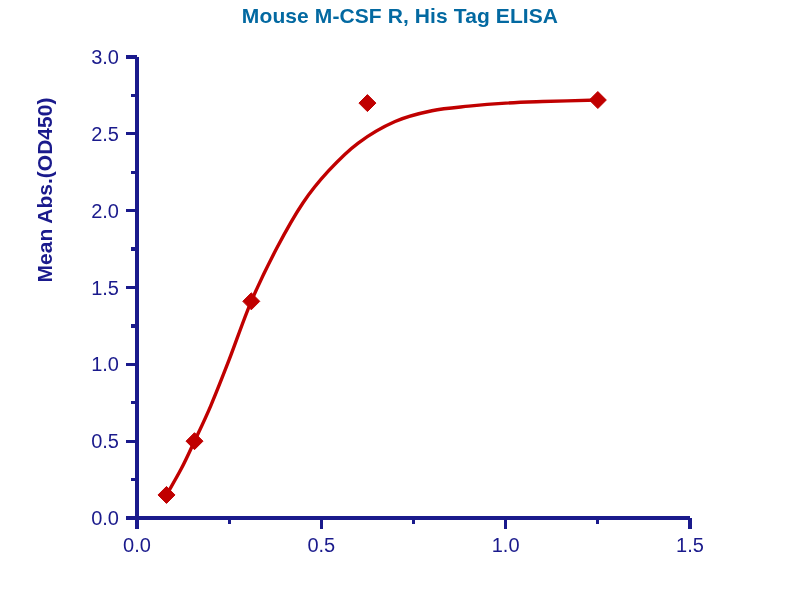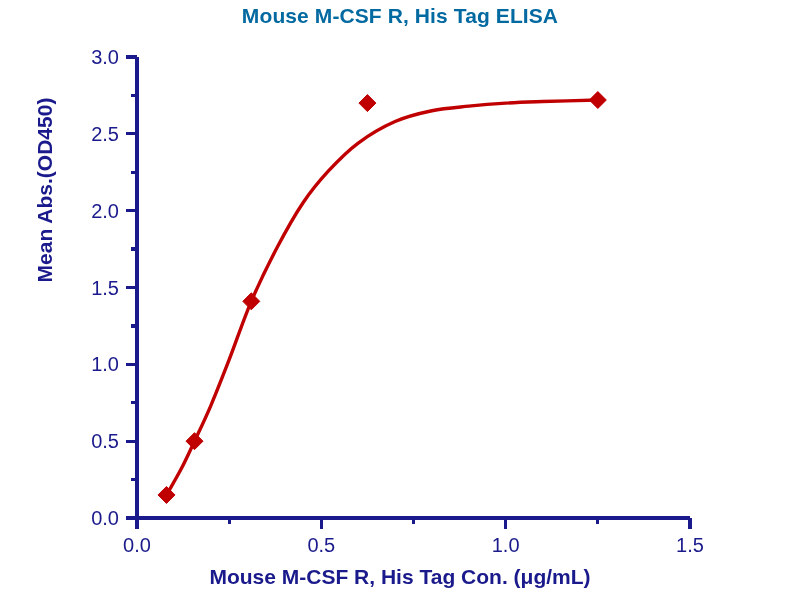--- a/index.html
+++ b/index.html
@@ -77,21 +77,20 @@
 </head>
 <body>
 
 <div id="figure">
 
   <div class="chart-title">Mouse M-CSF R, His Tag ELISA</div>
 
 
   <div class="y-axis-label">Mean Abs.(OD450)</div>
 
-  <div class="x-axis-label">Mouse M-CSF R, His Tag Con. (μg/mL)</div>
 
   <svg id="plot-svg" width="800" height="600">
     <g id="axes-group">
         <line x1="137" y1="57" x2="137" y2="518" stroke="#1a1a8c" stroke-width="3.2" fill="none" shape-rendering="crispEdges"></line>
         <line x1="137" y1="518" x2="690" y2="518" stroke="#1a1a8c" stroke-width="3.2" fill="none" shape-rendering="crispEdges"></line>
         <line x1="126" y1="518" x2="137" y2="518" stroke="#1a1a8c" stroke-width="3.2" shape-rendering="crispEdges"></line>
         <line x1="126" y1="441.1666666666667" x2="137" y2="441.1666666666667" stroke="#1a1a8c" stroke-width="3.2" shape-rendering="crispEdges"></line>
         <line x1="126" y1="364.33333333333337" x2="137" y2="364.33333333333337" stroke="#1a1a8c" stroke-width="3.2" shape-rendering="crispEdges"></line>
         <line x1="126" y1="287.5" x2="137" y2="287.5" stroke="#1a1a8c" stroke-width="3.2" shape-rendering="crispEdges"></line>
         <line x1="126" y1="210.66666666666669" x2="137" y2="210.66666666666669" stroke="#1a1a8c" stroke-width="3.2" shape-rendering="crispEdges"></line>

